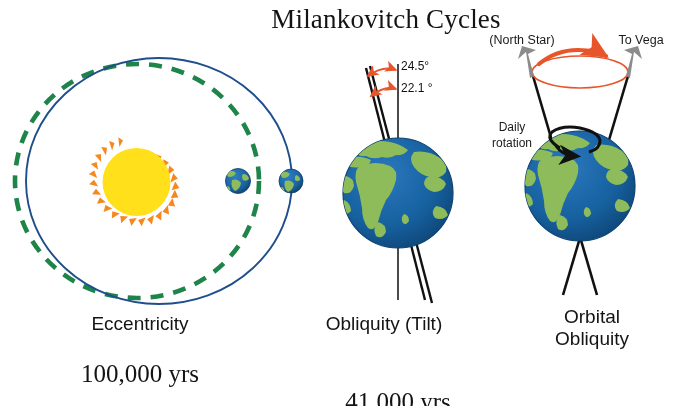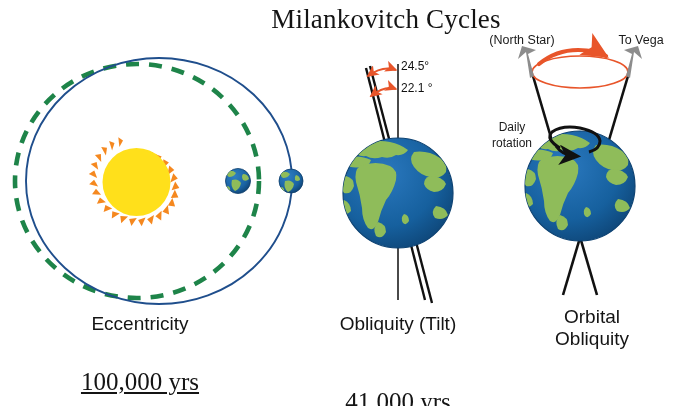--- a/index.html
+++ b/index.html
@@ -252,21 +252,21 @@
   <div class="lbl angle" style="left:401px; top:60px;">24.5°</div>
   <div class="lbl angle" style="left:401px; top:82px;">22.1 °</div>
 
   <div class="lbl star-lbl" style="left:474px; top:33px; width:96px;">(North Star)</div>
   <div class="lbl star-lbl" style="left:606px; top:33px; width:70px;">To Vega</div>
 
   <div class="lbl daily-lbl" style="left:476px; top:121px; width:72px;">Daily</div>
   <div class="lbl daily-lbl" style="left:476px; top:137px; width:72px;">rotation</div>
 
   <div class="caption" style="left:25px; top:313px; width:230px;">Eccentricity</div>
-  <div class="period" style="left:25px; top:368px; width:230px;text-decoration:underline;">100,000 yrs</div>
-
-  <div class="caption" style="left:288px; top:313px; width:220px;">Obliquity (Tilt)</div>
+  <div class="period" style="left:25px; top:360px; width:230px;">100,000 yrs</div>
+
+  <div class="caption" style="left:274px; top:313px; width:220px;">Obliquity (Tilt)</div>
   <div class="period" style="left:288px; top:356px; width:220px;margin-top:32px;">41,000 yrs</div>
 
   <div class="caption" style="left:512px; top:306px; width:160px;">Orbital</div>
   <div class="caption" style="left:512px; top:328px; width:160px;">Obliquity</div>
 
 </div>
 
 </body></html>

